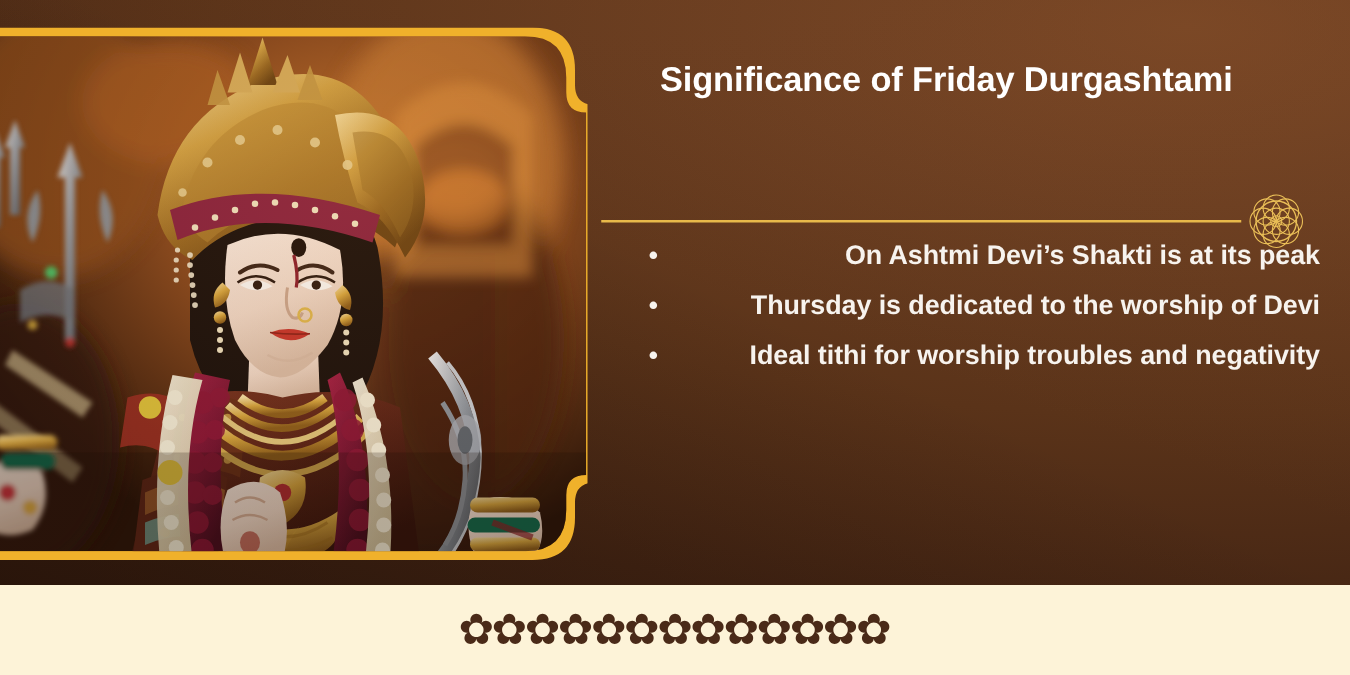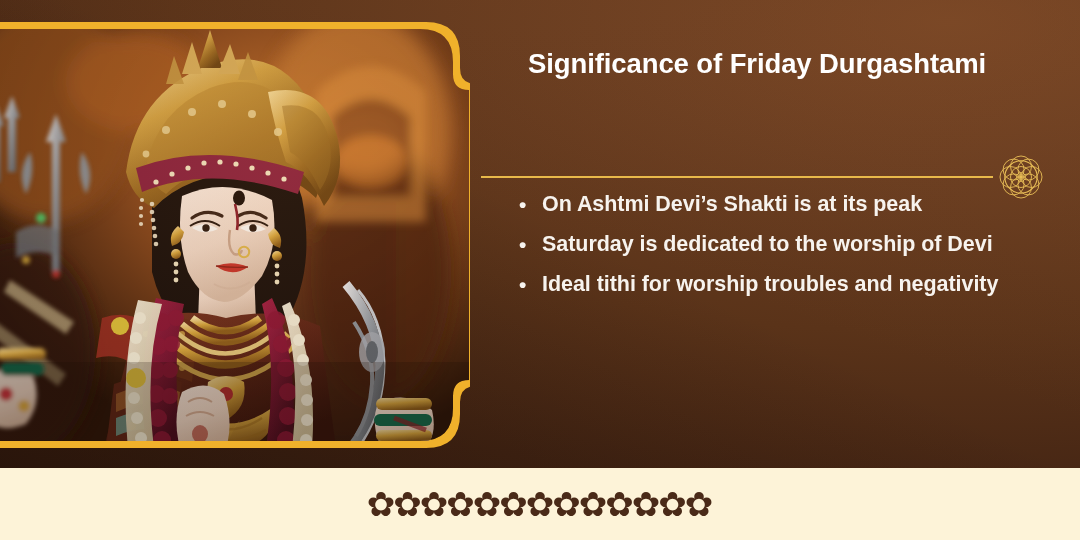--- a/index.html
+++ b/index.html
@@ -96,20 +96,21 @@
     list-style:none;
   }
   .bullets li {
     position:relative;
     padding-left:26px;
     font-size:21.5px;
     font-weight:bold;
     line-height:1.86;
     color:#F7F3EE;
     letter-spacing:-0.05px;
+    text-align:right;
   }
   .bullets li::before {
     content:"\2022";
     position:absolute;
     left:3px; top:0;
     font-size:21px;
     color:#F7F3EE;
   }
 </style>
 </head>
@@ -483,21 +484,21 @@
           <circle cx="18.6" cy="33.4" r="10.5"></circle>
           <circle cx="33.4" cy="33.4" r="10.5"></circle>
           <circle cx="26" cy="26" r="16.2" stroke-width="1.1"></circle>
           <circle cx="26" cy="26" r="4.4"></circle>
         </g>
       </svg>
     </div>
 
     <ul class="bullets">
       <li>On Ashtmi Devi’s Shakti is at its peak</li>
-      <li>Saturday is dedicated to the worship of Devi</li>
+      <li>Thursday is dedicated to the worship of Devi</li>
       <li>Ideal tithi for worship troubles and negativity</li>
     </ul>
   </div>
 
   <div class="bottom-strip">
     <div class="flower-row">
         <span style="color: rgb(74, 42, 24);">✿</span>
         <span style="color: rgb(74, 42, 24);">✿</span>
         <span style="color: rgb(74, 42, 24);">✿</span>
         <span style="color: rgb(74, 42, 24);">✿</span>

